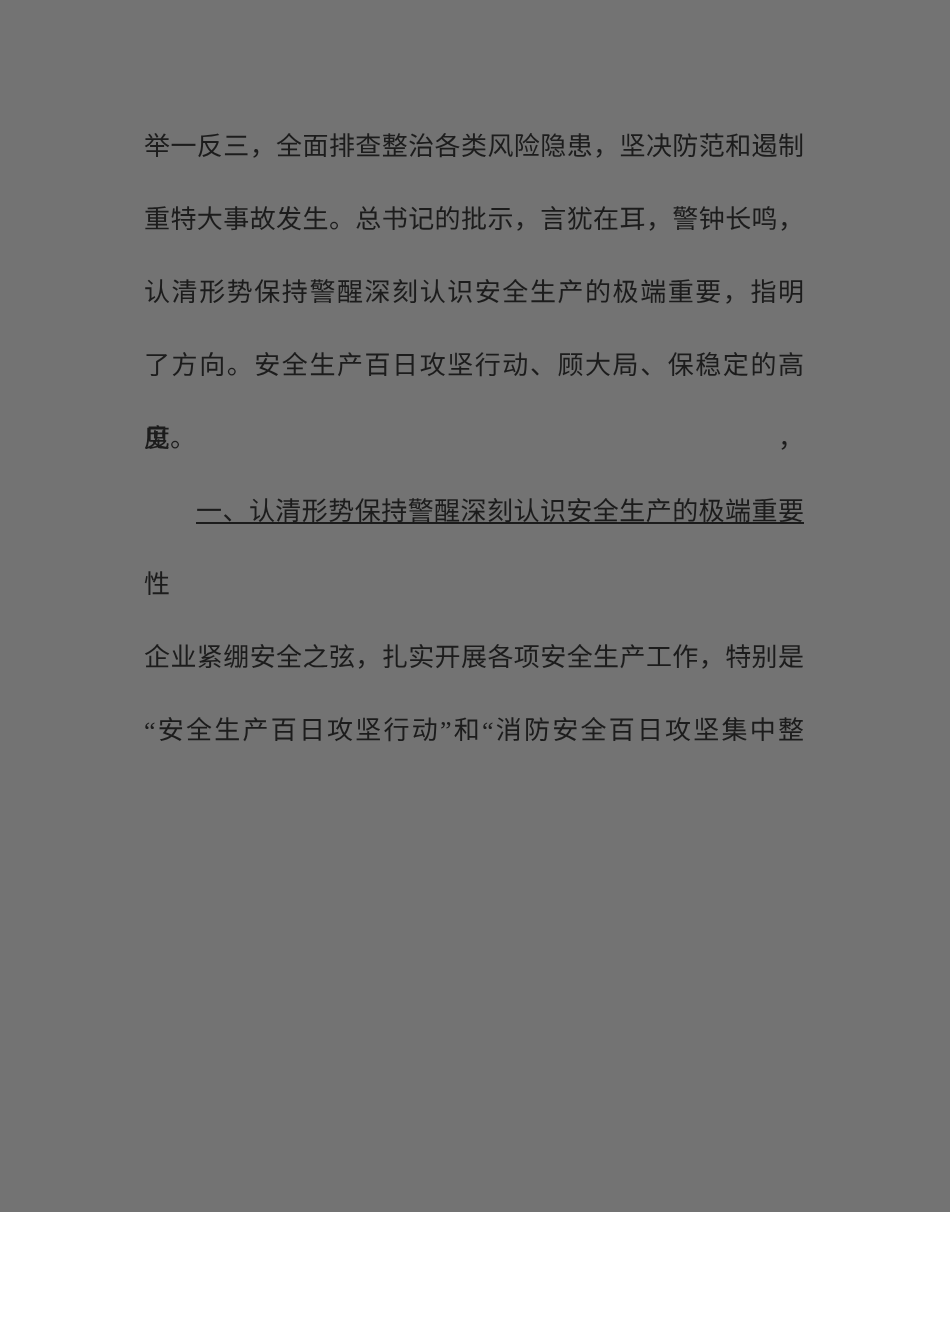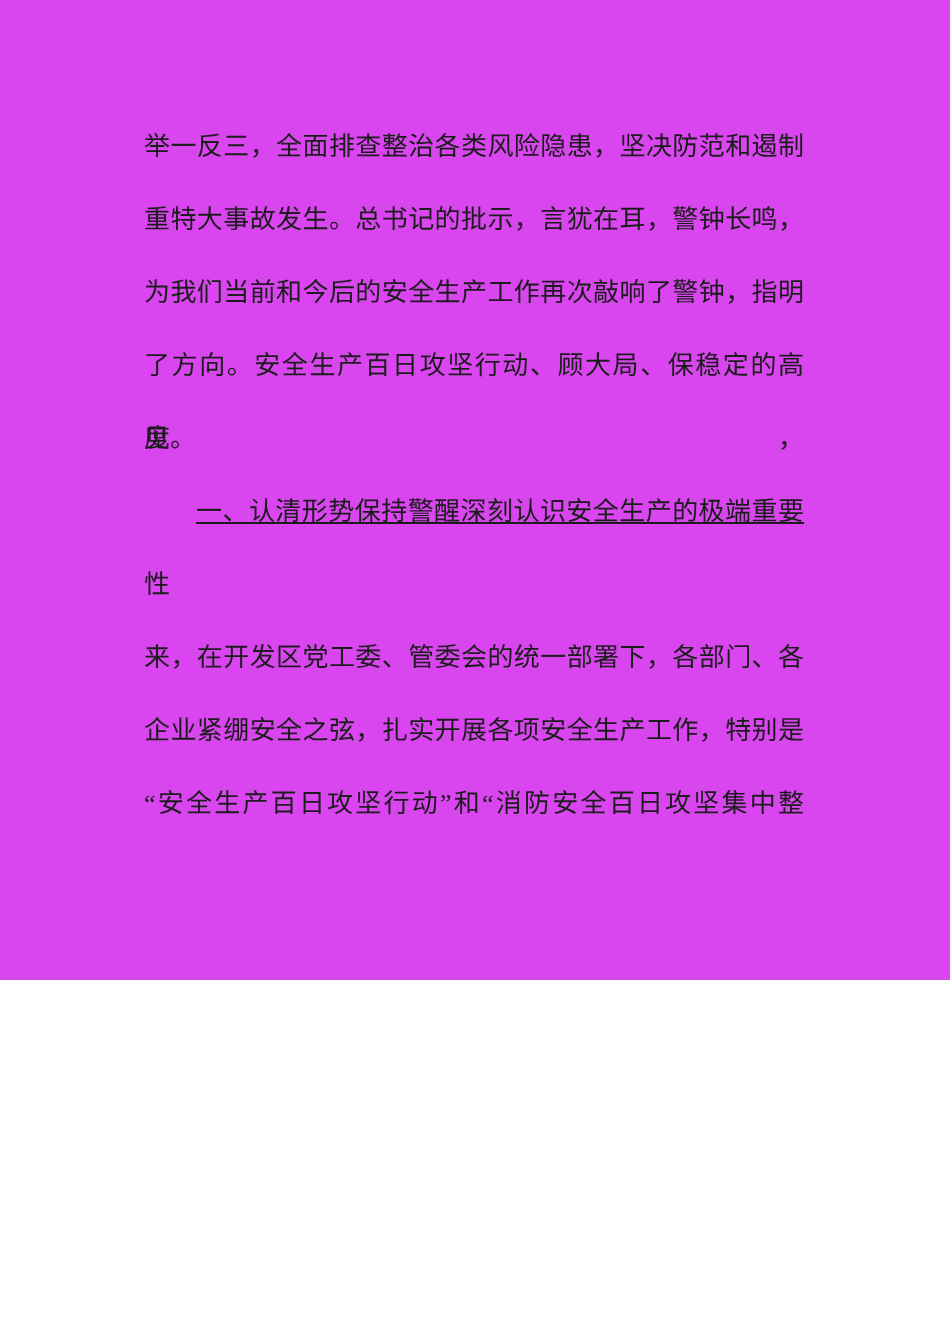--- a/index.html
+++ b/index.html
@@ -3,22 +3,22 @@
 <meta charset="utf-8">
 <style>
   html, body {
     margin: 0;
     padding: 0;
     background: #ffffff;
   }
   .page {
     position: relative;
     width: 950px;
-    height: 980px;
-    background: #d946ef;
+    height: 1212px;
+    background: #737373;
     overflow: hidden;
   }
   .text-block {
     position: absolute;
     left: 144px;
     top: 110px;
     width: 660px;
   }
   .line {
     height: 73px;
@@ -40,22 +40,21 @@
     text-decoration: underline;
   }
 </style>
 </head>
 <body>
 
 <div class="page">
   <div class="text-block">
     <div class="line j">举一反三，全面排查整治各类风险隐患，坚决防范和遏制</div>
     <div class="line j">重特大事故发生。总书记的批示，言犹在耳，警钟长鸣，</div>
-    <div class="line j">为我们当前和今后的安全生产工作再次敲响了警钟，指明</div>
+    <div class="line j">认清形势保持警醒深刻认识安全生产的极端重要，指明</div>
     <div class="line j">了方向。安全生产百日攻坚行动、顾大局、保稳定的高度，</div>
     <div class="line">见。</div>
     <div class="line j indent">一、认清形势保持警醒深刻认识安全生产的极端重要</div>
     <div class="line">性</div>
-    <div class="line j">来，在开发区党工委、管委会的统一部署下，各部门、各</div>
     <div class="line j">企业紧绷安全之弦，扎实开展各项安全生产工作，特别是</div>
     <div class="line j">“安全生产百日攻坚行动”和“消防安全百日攻坚集中整</div>
   </div>
 </div>
 
 </body></html>

